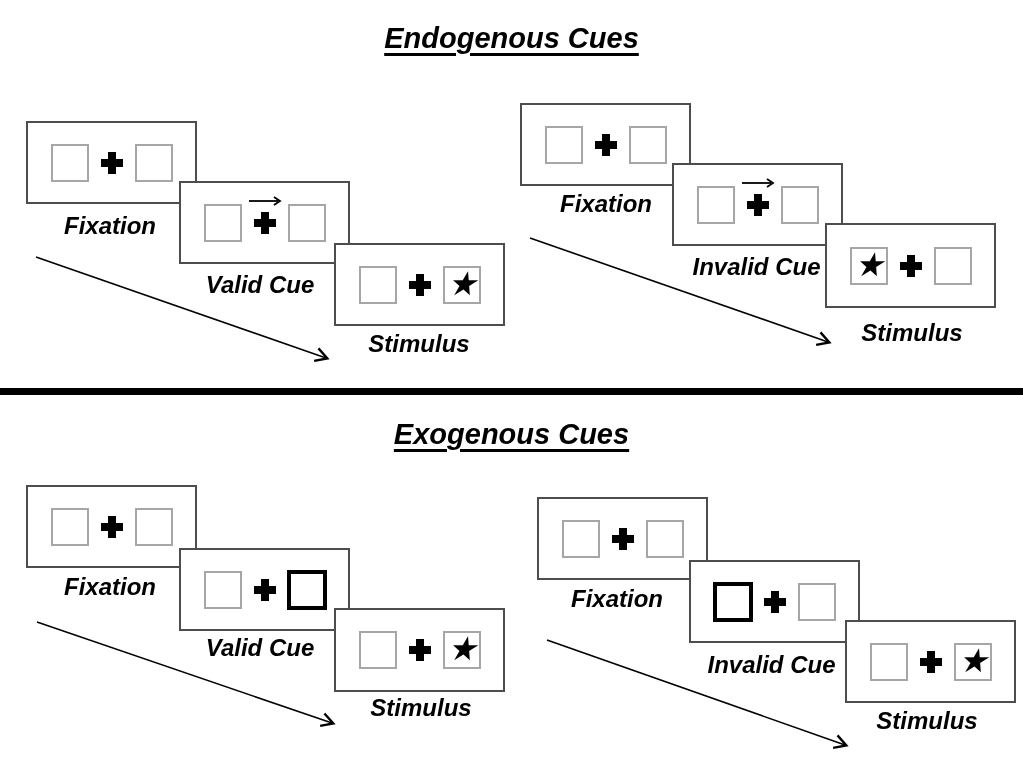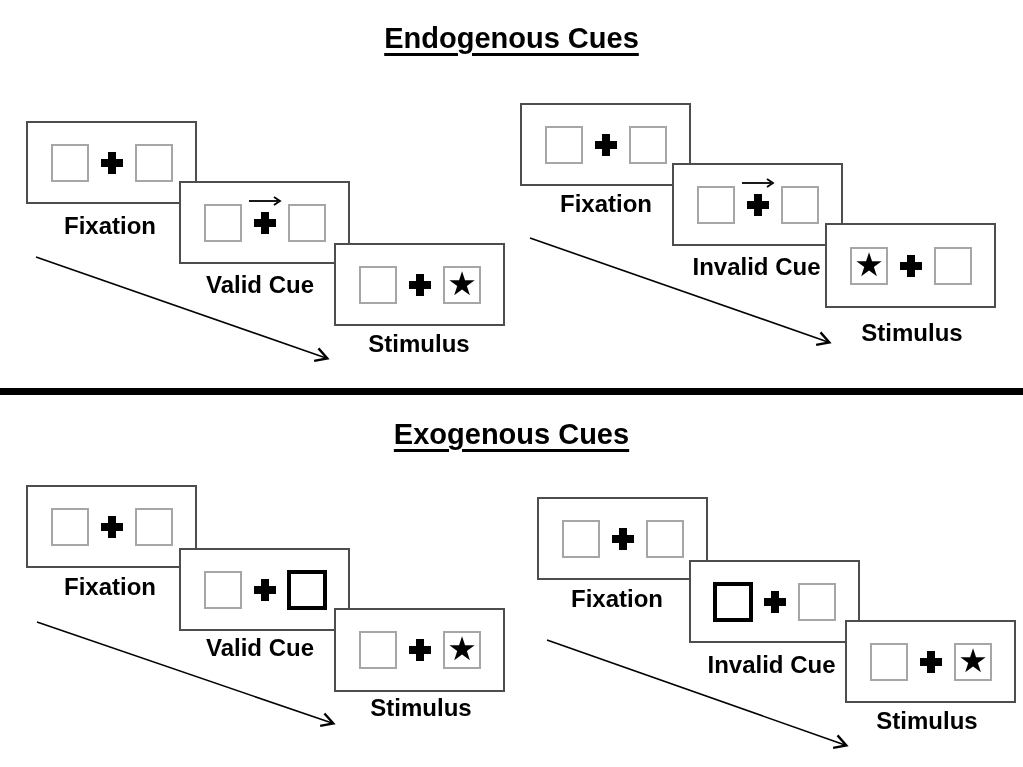--- a/index.html
+++ b/index.html
@@ -1,17 +1,17 @@
 <!DOCTYPE html>
 <html><head>
 <meta charset="utf-8">
 <style>
   html,body{margin:0;padding:0;background:#fff;}
   .page{position:relative;width:1023px;height:767px;background:#ffffff;overflow:hidden;
-        font-family:"Liberation Sans",sans-serif;color:#000;}
+        font-family:"Liberation Sans",sans-serif;color:#000;font-style:italic;}
 
   
   .title{position:absolute;left:0;width:1023px;text-align:center;
          font-size:29px;font-weight:bold;letter-spacing:0px;z-index:7;}
   .title .u{text-decoration:underline;text-decoration-thickness:3px;text-underline-offset:5px;}
   #title-endo{top:22px;}
   #title-exo{top:418px;}
 
   
   .divider{position:absolute;left:0;top:388px;width:1023px;height:7px;background:#000;z-index:7;}

